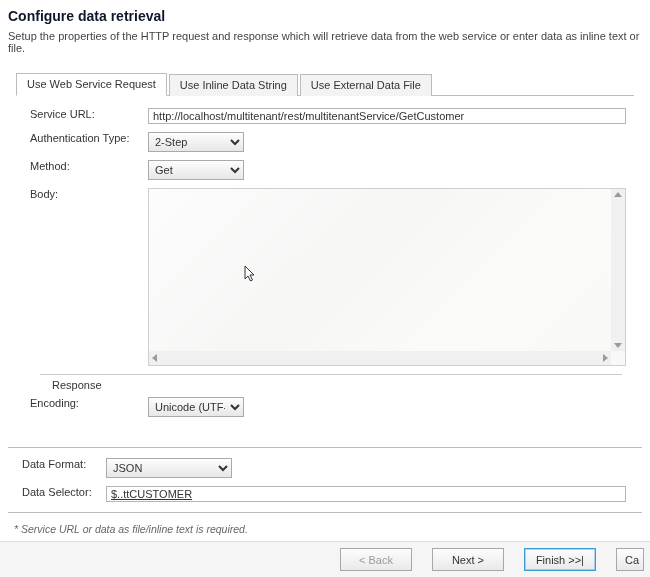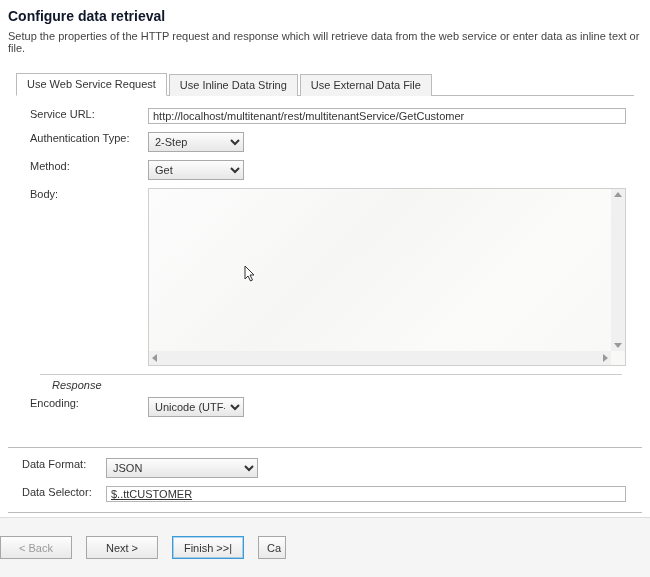--- a/index.html
+++ b/index.html
@@ -127,46 +127,46 @@
     }
     .section-hr {
       border: none;
       border-top: 1px solid #ccc;
       margin: 6px 10px 4px 10px;
     }
     .section-label {
       font-size: 11px;
       color: #333;
       margin: 0 0 6px 22px;
-      font-style: italic;
     }
     .lower-block {
       border-top: 1px solid #bbb;
       border-bottom: 1px solid #bbb;
       margin: 12px 8px 0 8px;
       padding: 10px 10px 10px 14px;
     }
     .lower-block .form-label { width: 84px; }
     .selector-field { width: 520px; text-decoration: underline; }
     .footnote {
       font-style: italic;
       color: #666;
       font-size: 10.5px;
       margin: 10px 8px 0 14px;
     }
     .button-bar {
       position: absolute;
       bottom: 0; left: 0; right: 0;
-      height: 60px;
+      height: 36px;
       background: #f5f5f5;
       border-top: 1px solid #ddd;
       display: flex;
+      justify-content: flex-end;
       align-items: center;
       padding-right: 6px;
-      gap: 14px;
+      gap: 20px;
     }
     .wiz-btn {
       min-width: 72px;
       height: 23px;
       font-family: inherit;
       font-size: 11px;
       border: 1px solid #a7a7a7;
       background: linear-gradient(#fdfdfd, #e9e9e9);
       color: #333;
       padding: 0 10px;
@@ -234,21 +234,21 @@
     <div class="form-label">Encoding:</div>
     <select class="dropdown">
       <option>Unicode (UTF-8)</option>
     </select>
   </div>
 </div>
 
 <div class="lower-block">
   <div class="form-row">
     <div class="form-label">Data Format:</div>
-    <select class="dropdown" style="width:152px">
+    <select class="dropdown" style="width:126px">
       <option>JSON</option>
     </select>
   </div>
   <div class="form-row" style="margin-bottom:0">
     <div class="form-label">Data Selector:</div>
     <input type="text" class="text-field selector-field" value="$..ttCUSTOMER" style="">
   </div>
 </div>
 
 <div class="footnote">* Service URL or data as file/inline text is required.</div>

